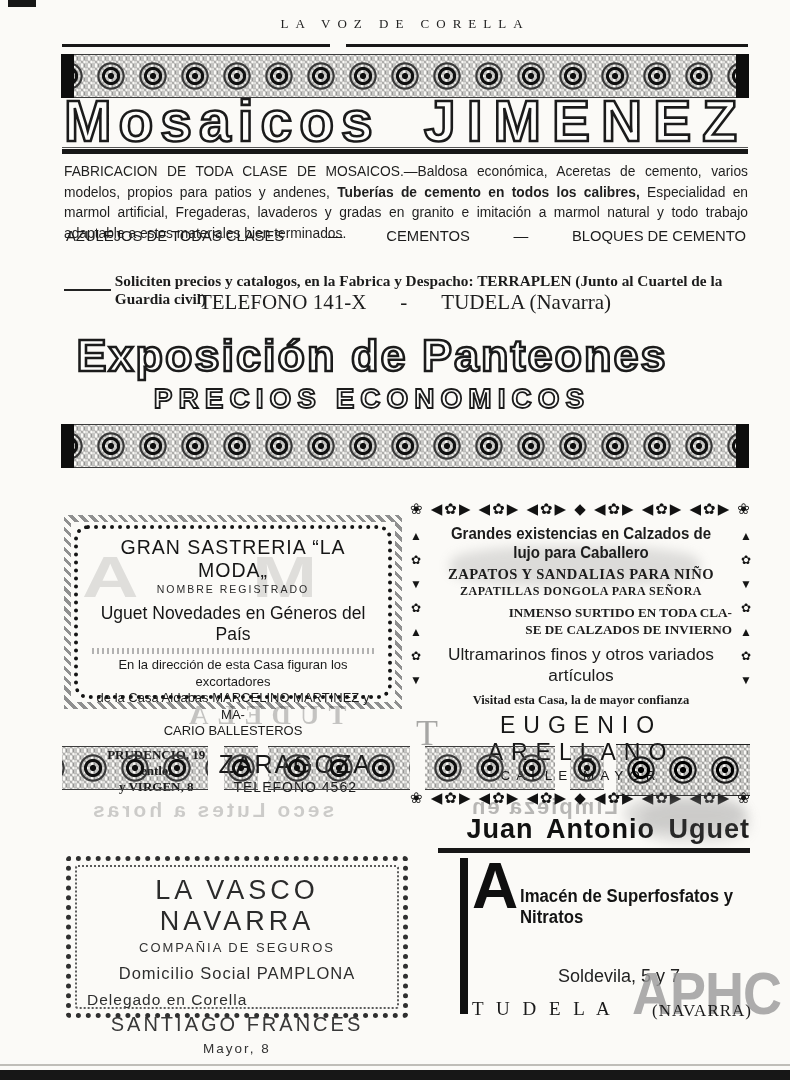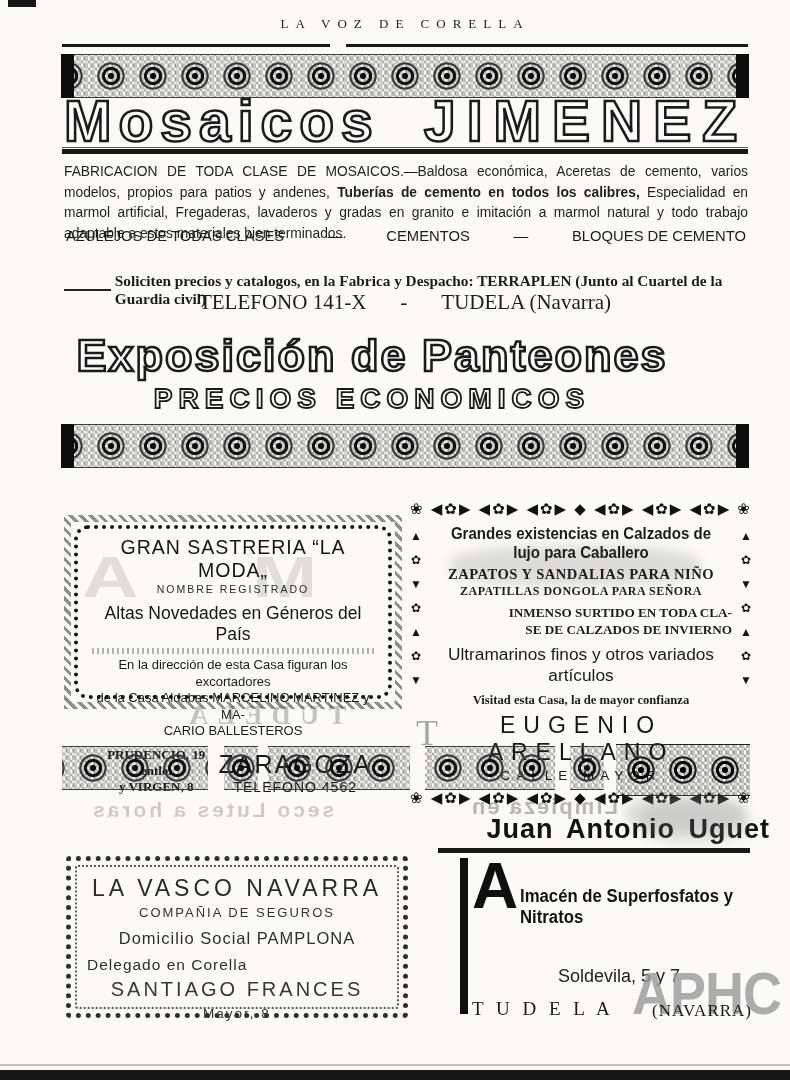--- a/index.html
+++ b/index.html
@@ -138,21 +138,21 @@
   <div class="abs center outline" style="left:62px;top:330px;width:620px;font-size:45px;letter-spacing:2px;">Exposición de Panteones</div>
   <div class="abs center outline-thin" style="left:62px;top:383px;width:620px;font-size:28px;letter-spacing:6px;">PRECIOS ECONOMICOS</div>
 
   <div class="abs band cap-left cap-right" style="left:62px;top:424px;width:686px;"></div>
 
   <div class="abs lamoda-outer" style="left:64px;top:515px;width:338px;height:194px;box-sizing:border-box;">
     <div class="lamoda-inner">
       <div class="abs ghost" style="left:4px;top:14px;font-size:58px;font-weight:700;letter-spacing:84px;opacity:.13;transform:scaleX(1.35);transform-origin:left;">AM</div>
       <div class="center" style="font-size:19.5px;letter-spacing:1px;color:#161616;">GRAN SASTRERIA “LA MODA„</div>
       <div class="center" style="font-size:10.5px;letter-spacing:2px;margin-top:1px;color:#2a2a2a;">NOMBRE REGISTRADO</div>
-      <div class="center" style="font-size:17.5px;margin-top:8px;color:#151515;">Altas Novedades en Géneros del País</div>
+      <div class="center" style="font-size:17.5px;margin-top:8px;color:#151515;">Uguet Novedades en Géneros del País</div>
       <div class="lamoda-divider"></div>
       <div class="center preline" style="font-size:13px;line-height:16.5px;color:#1b1b1b;">En la dirección de esta Casa figuran los excortadores
 de la Casa Aldabas MARCELINO MARTINEZ y MA-
 CARIO BALLESTEROS</div>
       <div style="display:flex;justify-content:space-between;align-items:flex-end;margin-top:7px;padding:0 6px;">
         <div class="serif center" style="font-size:13px;font-weight:700;line-height:16px;">
           <div>PRUDENCIO, 19 entlo.</div>
           <div>y VIRGEN, 8</div>
         </div>
         <div class="center">
@@ -204,27 +204,27 @@
   <div class="abs band" style="left:224px;top:746px;width:34px;"></div>
   <div class="abs band" style="left:268px;top:746px;width:142px;"></div>
   <div class="abs band" style="left:425px;top:746px;width:130px;"></div>
   <div class="abs band" style="left:570px;top:746px;width:34px;"></div>
   <div class="abs band dark" style="left:616px;top:744px;width:134px;height:50px;"></div>
   <div class="abs blob" style="left:625px;top:796px;width:120px;height:36px;"></div>
 
   <div class="abs ghost mirror" style="left:90px;top:798px;font-size:21px;font-weight:700;opacity:.22;letter-spacing:3px;">seco  Lutes  a  horas</div>
   <div class="abs ghost mirror" style="left:470px;top:794px;font-size:22px;font-weight:700;opacity:.32;letter-spacing:2px;">Limpieza en</div>
 
-  <div class="abs" style="left:464px;top:814px;width:306px;text-align:right;font-size:27px;font-weight:700;letter-spacing:1px;word-spacing:5px;color:#111;">Juan Antonio Uguet</div>
+  <div class="abs" style="left:444px;top:814px;width:306px;text-align:right;font-size:27px;font-weight:700;letter-spacing:1px;word-spacing:5px;color:#111;">Juan Antonio Uguet</div>
   <div class="abs blob" style="left:640px;top:800px;width:110px;height:44px;opacity:.2;"></div>
   <div class="abs rule" style="left:438px;top:848px;width:312px;height:5px;"></div>
 
   <div class="abs vasco-outer" style="left:66px;top:856px;width:342px;height:162px;box-sizing:border-box;">
     <div class="vasco-inner center">
-      <div style="font-size:23px;letter-spacing:4px;color:#2b2b2b;">LA VASCO NAVARRA</div>
+      <div style="font-size:27px;letter-spacing:4px;color:#2b2b2b;">LA VASCO NAVARRA</div>
       <div style="font-size:13px;letter-spacing:2px;margin-top:3px;color:#333;">COMPAÑIA DE SEGUROS</div>
       <div style="font-size:16.5px;letter-spacing:1px;margin-top:9px;color:#2e2e2e;">Domicilio Social PAMPLONA</div>
       <div style="font-size:15.5px;letter-spacing:1px;margin-top:8px;text-align:left;padding-left:4px;color:#2e2e2e;">Delegado en Corella</div>
       <div style="font-size:20px;letter-spacing:3px;margin-top:4px;color:#383838;">SANTIAGO FRANCES</div>
       <div style="font-size:13.5px;letter-spacing:2px;margin-top:5px;color:#333;">Mayor, 8</div>
     </div>
   </div>
 
   <div class="abs almacen-bar" style="left:460px;top:858px;width:8px;height:156px;"></div>
   <div class="abs" style="left:472px;top:856px;font-size:64px;font-weight:700;line-height:60px;color:#0f0f0f;">A</div>

